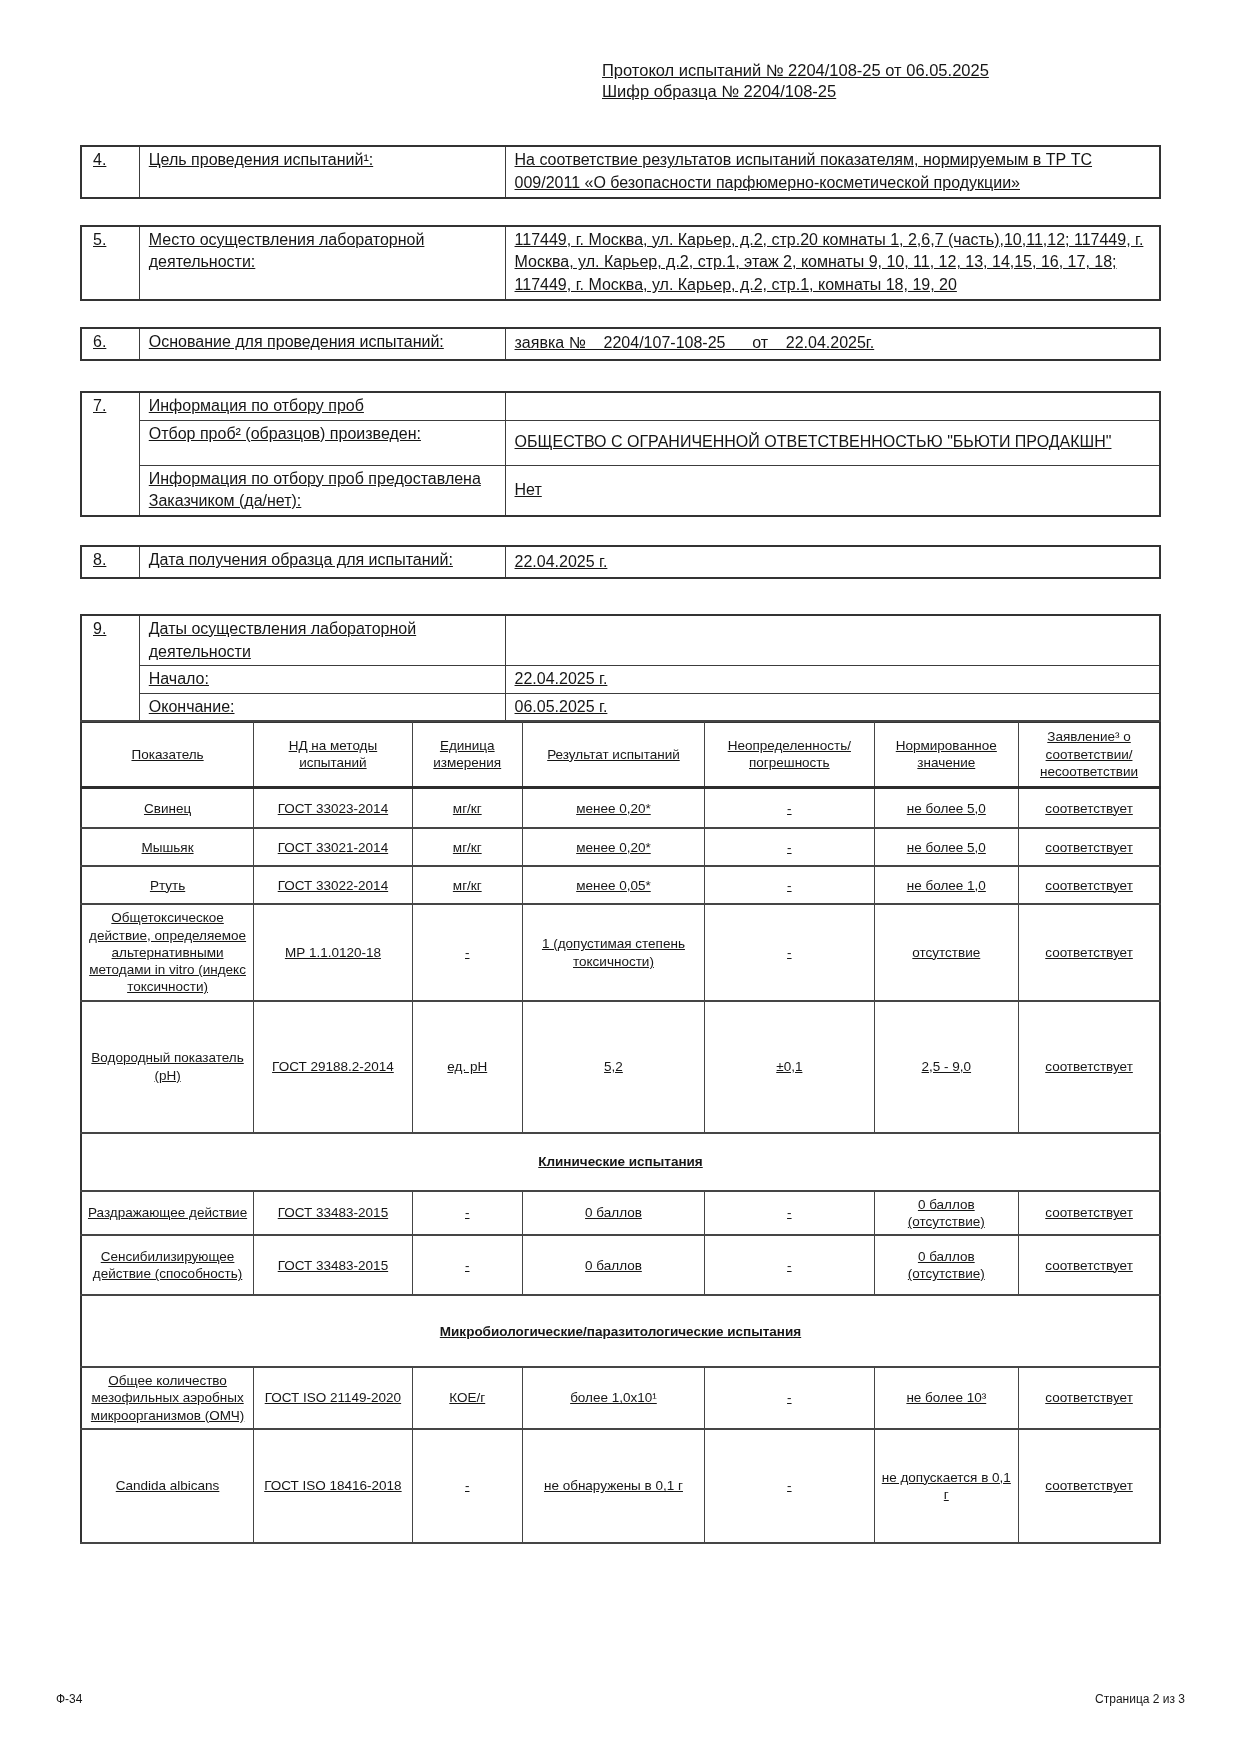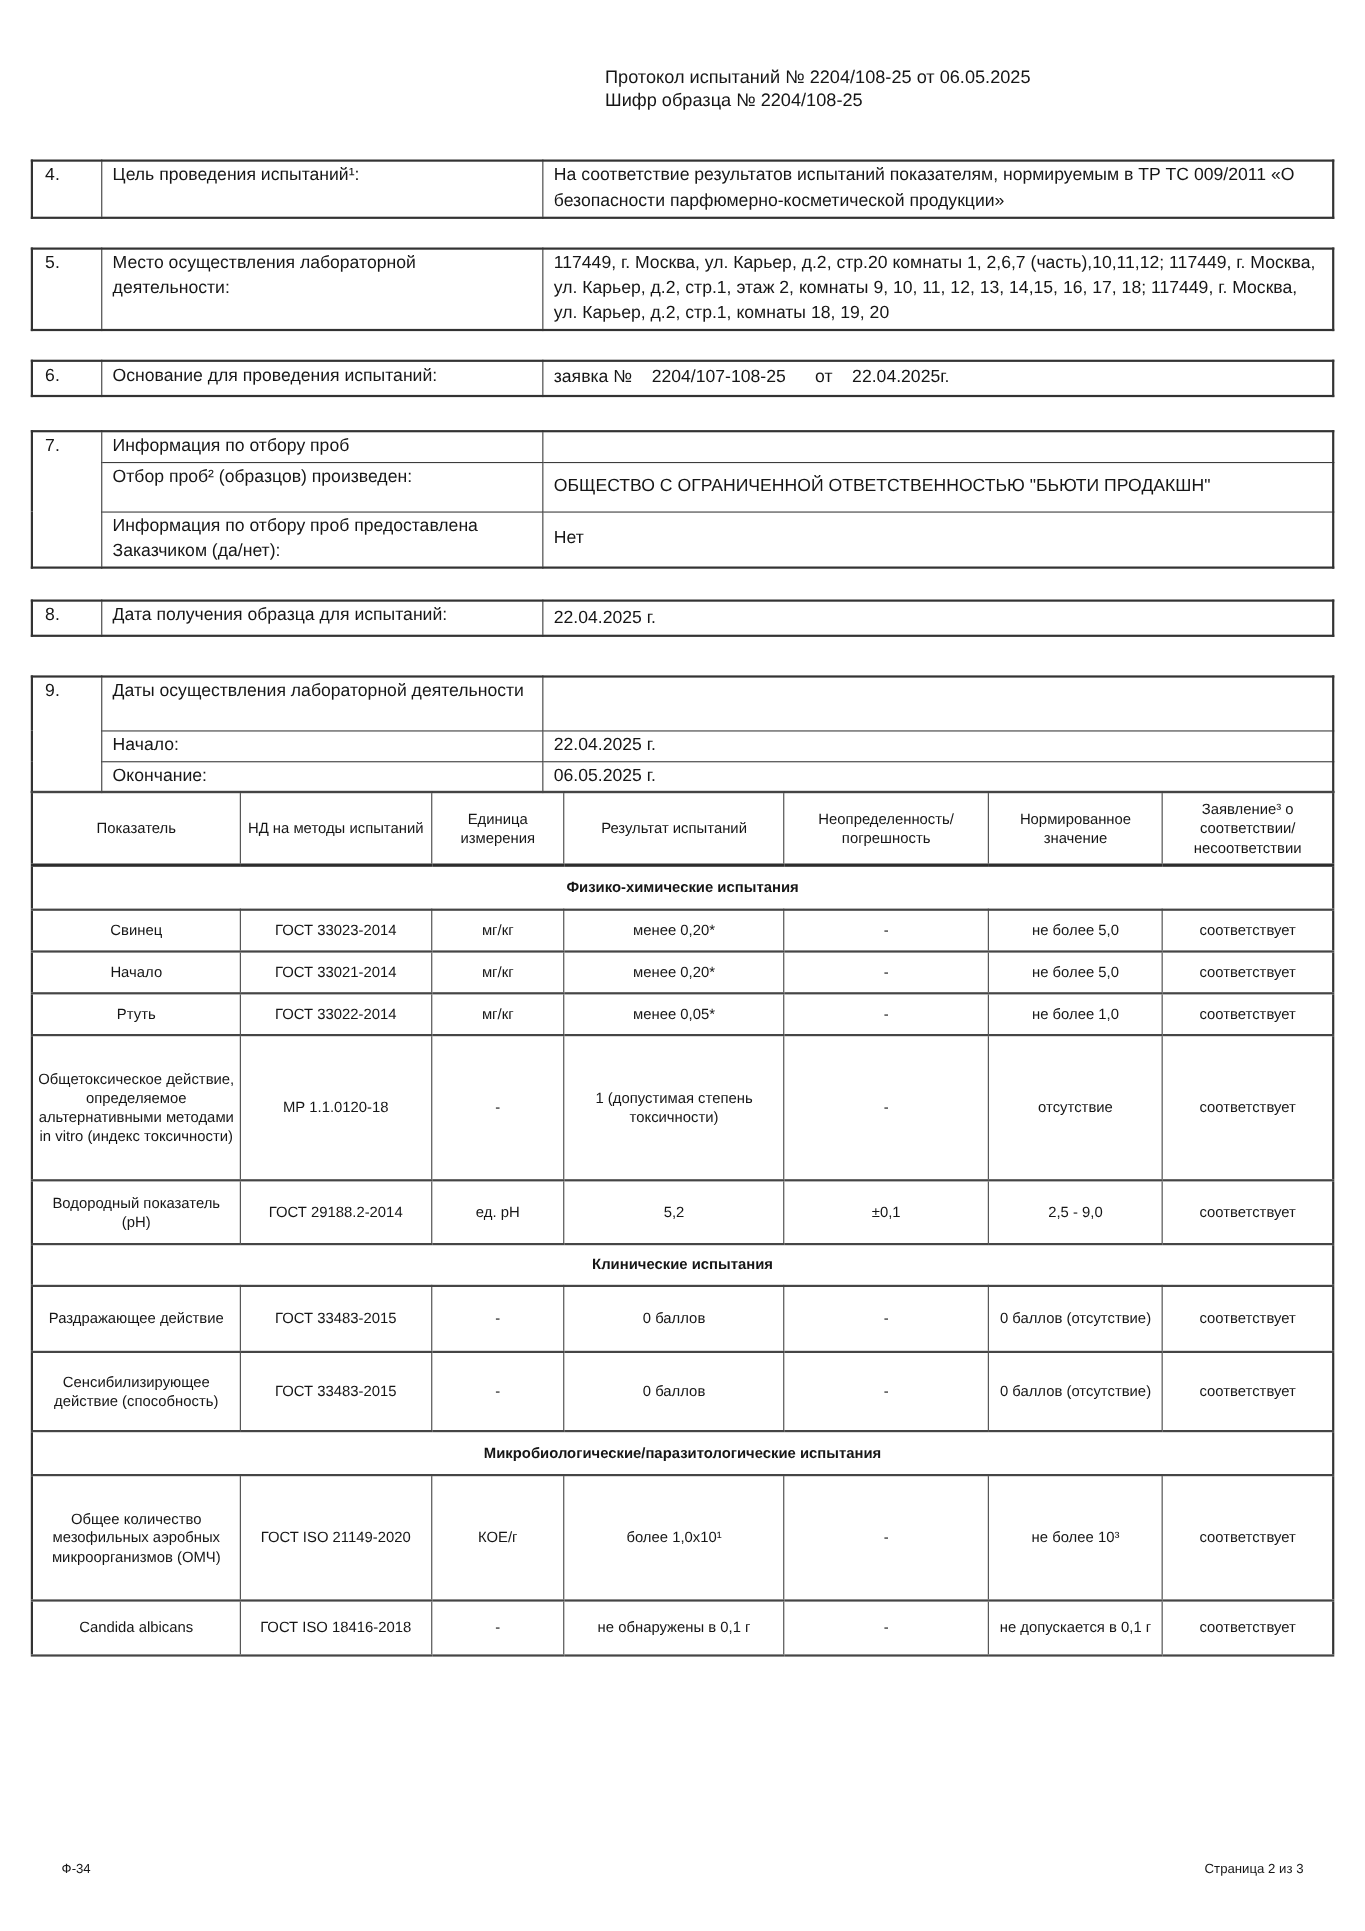--- a/index.html
+++ b/index.html
@@ -4,21 +4,21 @@
 <style>
   html, body { margin: 0; padding: 0; }
   body {
     width: 1241px; height: 1755px;
     background: #ffffff;
     color: #161616;
     font-family: "Liberation Sans", sans-serif;
     position: relative;
     overflow: hidden;
   }
-  .content { padding: 0 28px; }
+  .content { padding: 0 80px; text-decoration: underline; }
 
   .doc-header {
     padding-top: 60px;
     margin-left: 522px;
     font-size: 16.5px;
     line-height: 1.28;
     white-space: nowrap;
   }
 
   table.info-table {
@@ -185,33 +185,30 @@
         <th>НД на методы испытаний</th>
         <th>Единица измерения</th>
         <th>Результат испытаний</th>
         <th>Неопределенность/ погрешность</th>
         <th>Нормированное значение</th>
         <th>Заявление³ о соответствии/ несоответствии</th>
       </tr>
     </thead>
     <tbody>
         <tr>
-          <td colspan="7" class="section-cell">Физико-химические испытания</td>
-        </tr>
-        <tr>
           <td>Свинец</td>
           <td>ГОСТ 33023-2014</td>
           <td>мг/кг</td>
           <td>менее 0,20*</td>
           <td>-</td>
           <td>не более 5,0</td>
           <td>соответствует</td>
         </tr>
         <tr>
-          <td>Начало</td>
+          <td>Мышьяк</td>
           <td>ГОСТ 33021-2014</td>
           <td>мг/кг</td>
           <td>менее 0,20*</td>
           <td>-</td>
           <td>не более 5,0</td>
           <td>соответствует</td>
         </tr>
         <tr>
           <td>Ртуть</td>
           <td>ГОСТ 33022-2014</td>

